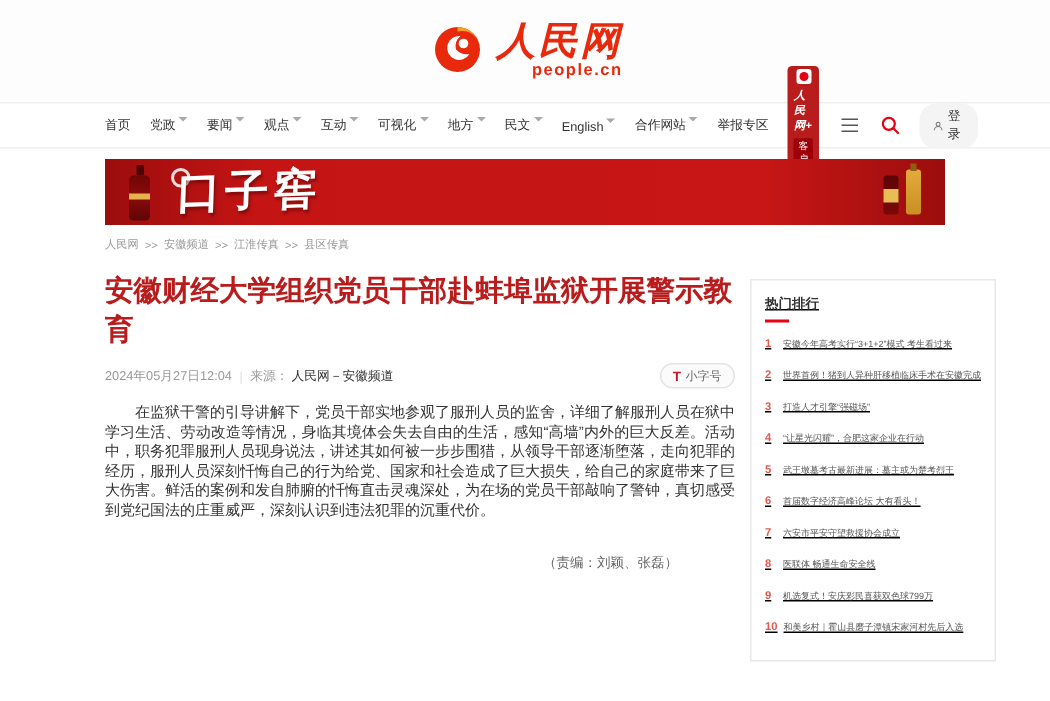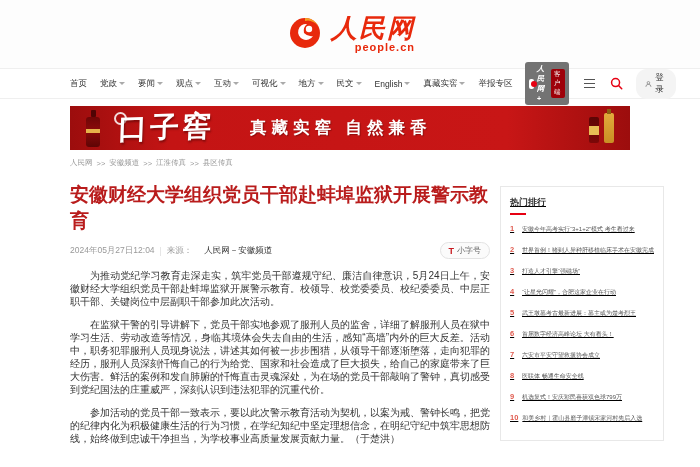--- a/index.html
+++ b/index.html
@@ -9,23 +9,23 @@
   
   .hdr { height:68px; display:flex; align-items:center; justify-content:center; background:#fdfdfd; }
   .logo { display:flex; align-items:center; gap:6px; cursor:pointer; }
   .logo-txt { display:flex; flex-direction:column; align-items:flex-end; }
   .logo-cn { font-family:"DejaVu Serif","Liberation Serif",serif; font-style:italic; font-weight:bold; font-size:26px; color:#e8290c; letter-spacing:2px; line-height:1; }
   .logo-en { font-size:11px; font-weight:bold; color:#e8290c; letter-spacing:1px; margin-top:0; }
 
   
   .nav { border-top:1px solid #efefef; border-bottom:1px solid #efefef; background:#fff; }
   .nav-inner { width:560px; margin:0 auto; height:29px; display:flex; align-items:center; gap:13px; font-size:8.5px; color:#333; }
-  .nav a { color:#333; text-decoration:none; white-space:nowrap; display:flex; align-items:center; gap:2px; cursor:pointer; }
+  .nav a { color:#333; text-decoration:none; white-space:nowrap; display:flex; align-items:flex-start; gap:2px; cursor:pointer; }
   .caret { width:0; height:0; border-left:3px solid transparent; border-right:3px solid transparent; border-top:3.5px solid #aaa; display:inline-block; }
-  .app-badge { display:flex; align-items:center; gap:3px; background:#737373; border-radius:3px; padding:2px 4px; cursor:pointer; }
+  .app-badge { display:flex; align-items:center; gap:3px; background:#b91c1c; border-radius:3px; padding:2px 4px; cursor:pointer;flex-direction:column; }
   .badge-sq { width:10px; height:10px; background:#fff; border-radius:2px; position:relative; }
   .badge-sq::after { content:""; position:absolute; left:2px; top:2px; width:6px; height:6px; border-radius:50%; background:#e60012; }
   .badge-name { color:#fff; font-size:7.5px; font-style:italic; font-weight:bold; }
   .badge-tag { background:#9e0009; color:#fff; font-size:6.5px; padding:1px 3px; border-radius:2px; }
   .burger { display:flex; flex-direction:column; gap:2.5px; cursor:pointer; padding:2px; }
   .burger i { width:11px; height:1.5px; background:#555; display:block; }
   .search-ic { cursor:pointer; display:flex; align-items:center; }
   .login-pill { display:flex; align-items:center; gap:3px; background:#f4f4f4; border-radius:11px; padding:3px 9px; font-size:8.5px; color:#333; cursor:pointer; }
 
   
@@ -47,21 +47,21 @@
   
   .crumb { width:560px; margin:8px auto 0; font-size:7.5px; color:#999; display:flex; gap:4px; align-items:center; }
   .crumb a { color:#999; text-decoration:none; cursor:pointer; }
 
   
   .row { width:560px; margin:6px auto 0; display:flex; gap:10px; }
   .art { flex:0 0 420px; }
   h1.title { font-size:19px; line-height:1.35; color:#b91c1c; font-weight:bold; margin-top:8px; }
   .meta { margin-top:9px; display:flex; align-items:center; font-size:8.5px; color:#999;text-align:center; }
   .meta .sep { margin:0 5px; color:#ddd; }
-  .meta .src { color:#333; margin-left:12px; }
+  .meta .src { color:#333; margin-left:2px; }
   .font-tool { margin-left:auto; border:1px solid #e3e3e3; border-radius:9px; padding:2px 8px; display:flex; align-items:center; gap:3px; font-size:8px; color:#666; cursor:pointer; background:#fbfbfb; }
   .font-tool b { color:#c7191f; font-size:9px; }
   .body-txt { margin-top:10px; font-size:10px; line-height:13px; color:#333; }
   .body-txt p { text-indent:2em; margin-bottom:10px; text-align:justify; }
   .editors { margin-top:22px; font-size:9px; color:#666; text-align:right; padding-right:38px; }
 
   
   .hot { flex:0 0 130px; border:1px solid #e8e8e8; padding:9px 9px 6px; margin-top:12px; align-self:flex-start; background:#fff;text-decoration:underline; }
   .hot-title { font-size:9px; font-weight:bold; color:#333; }
   .hot-title::after { content:""; display:block; width:16px; height:2px; background:#e60012; margin:4px 0 9px; }
@@ -123,21 +123,21 @@
         </a>
       <a>
           <span>民文</span>
           <i class="caret"></i>
         </a>
       <a>
           <span>English</span>
           <i class="caret"></i>
         </a>
       <a>
-          <span>真藏实窖</span>
+          <span>合作网站</span>
           <i class="caret"></i>
         </a>
       <a>
           <span>举报专区</span>
         </a>
       <span class="app-badge">
         <span class="badge-sq"></span>
         <span class="badge-name">人民网+</span>
         <span class="badge-tag">客户端</span>
       </span>
@@ -162,21 +162,20 @@
     </div>
   </nav>
 
   <div class="banner">
     <span class="bottle-l">
         <span class="bneck"></span>
         <span class="bbody"></span>
       </span>
     <span class="seal"></span>
     <span class="brand">口子窖</span>
-    <span class="slogan">真藏实窖 自然兼香</span>
     <span class="bottles-r">
         <span class="br1"></span>
         <span class="br2"></span>
       </span>
   </div>
 
   <div class="crumb">
     <a>人民网</a>
     <span>&gt;&gt;</span>
     <a>安徽频道</a>
@@ -193,23 +192,21 @@
         <span>2024年05月27日12:04</span>
         <span class="sep">|</span>
         <span>来源：</span>
         <span class="src">人民网－安徽频道</span>
         <span class="font-tool">
           <b>T</b>
           <span>小字号</span>
         </span>
       </div>
       <div class="body-txt">
-        <p>为推动党纪学习教育走深走实，筑牢党员干部遵规守纪、廉洁自律意识，5月24日上午，安徽财经大学组织党员干部赴蚌埠监狱开展警示教育。校领导、校党委委员、校纪委委员、中层正职干部、关键岗位中层副职干部参加此次活动。</p>
         <p>在监狱干警的引导讲解下，党员干部实地参观了服刑人员的监舍，详细了解服刑人员在狱中学习生活、劳动改造等情况，身临其境体会失去自由的生活，感知“高墙”内外的巨大反差。活动中，职务犯罪服刑人员现身说法，讲述其如何被一步步围猎，从领导干部逐渐堕落，走向犯罪的经历，服刑人员深刻忏悔自己的行为给党、国家和社会造成了巨大损失，给自己的家庭带来了巨大伤害。鲜活的案例和发自肺腑的忏悔直击灵魂深处，为在场的党员干部敲响了警钟，真切感受到党纪国法的庄重威严，深刻认识到违法犯罪的沉重代价。</p>
-        <p>参加活动的党员干部一致表示，要以此次警示教育活动为契机，以案为戒、警钟长鸣，把党的纪律内化为积极健康生活的行为习惯，在学纪知纪中坚定理想信念，在明纪守纪中筑牢思想防线，始终做到忠诚干净担当，为学校事业高质量发展贡献力量。（于楚洪）</p>
       </div>
       <div class="editors">（责编：刘颖、张磊）</div>
     </main>
 
     <aside class="hot">
       <div class="hot-title">热门排行</div>
       <ol>
         <li>
             <span class="rank">1</span>
             <span class="hot-txt">安徽今年高考实行“3+1+2”模式 考生看过来</span>

